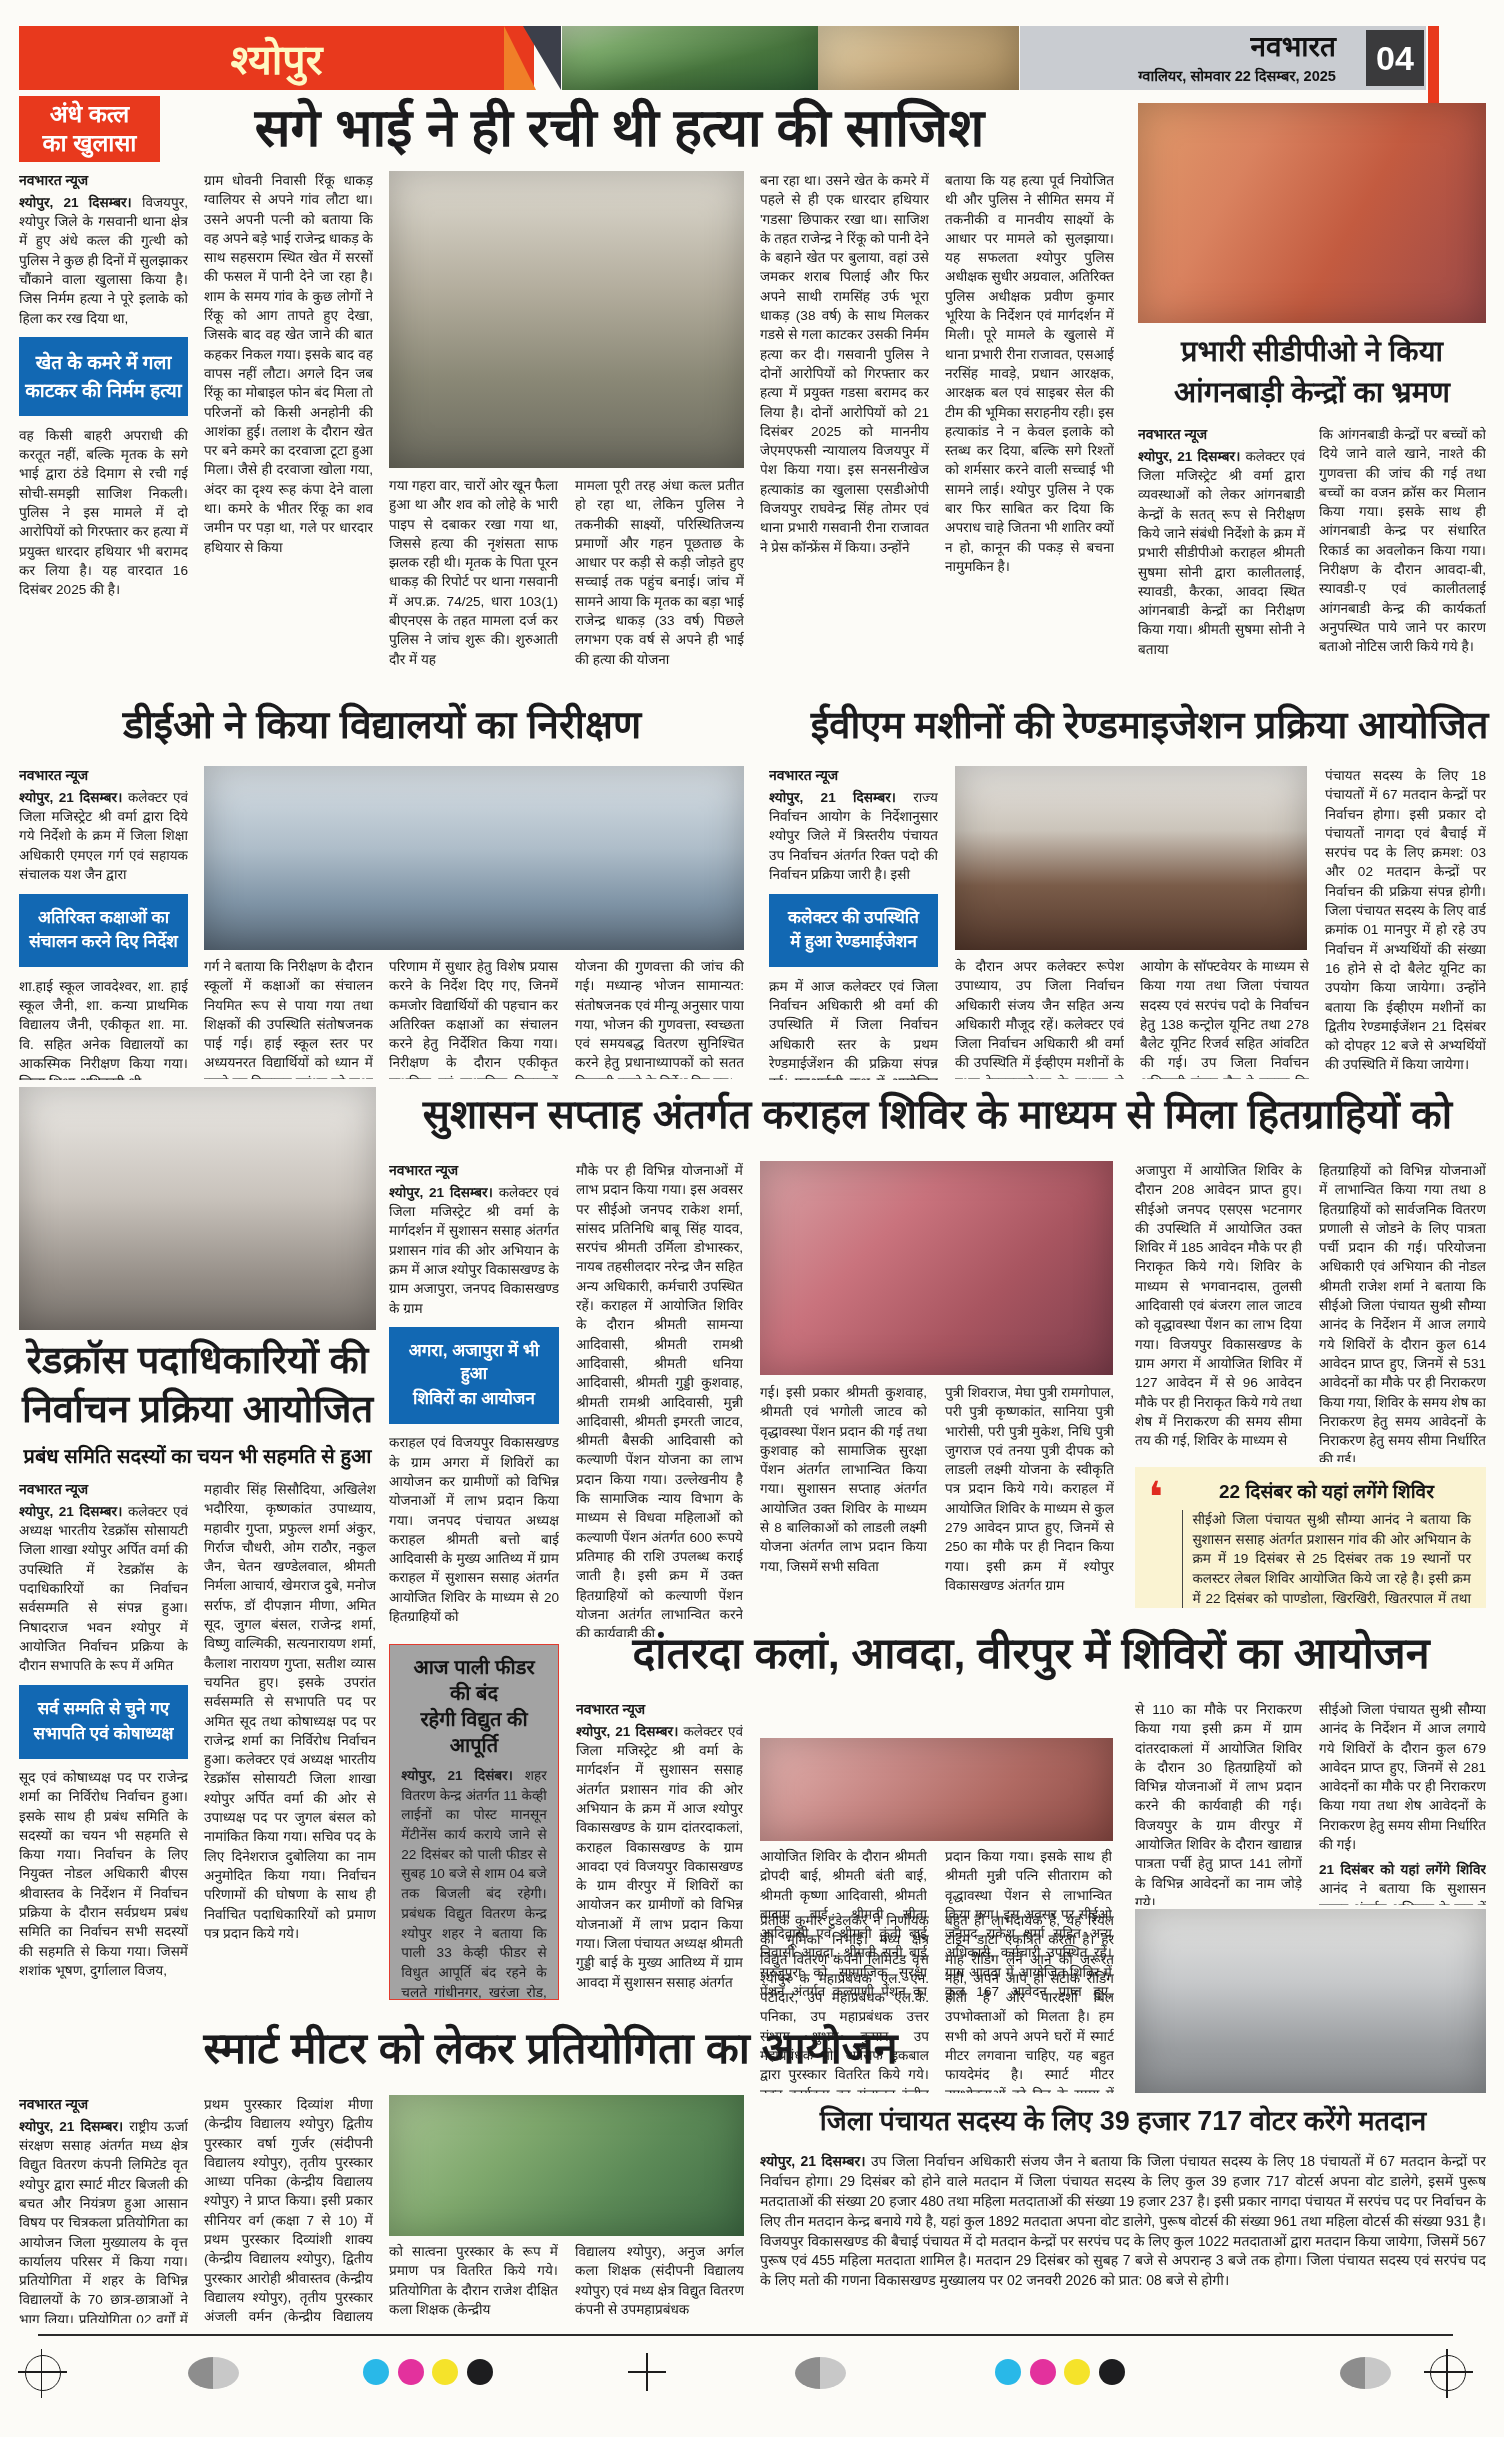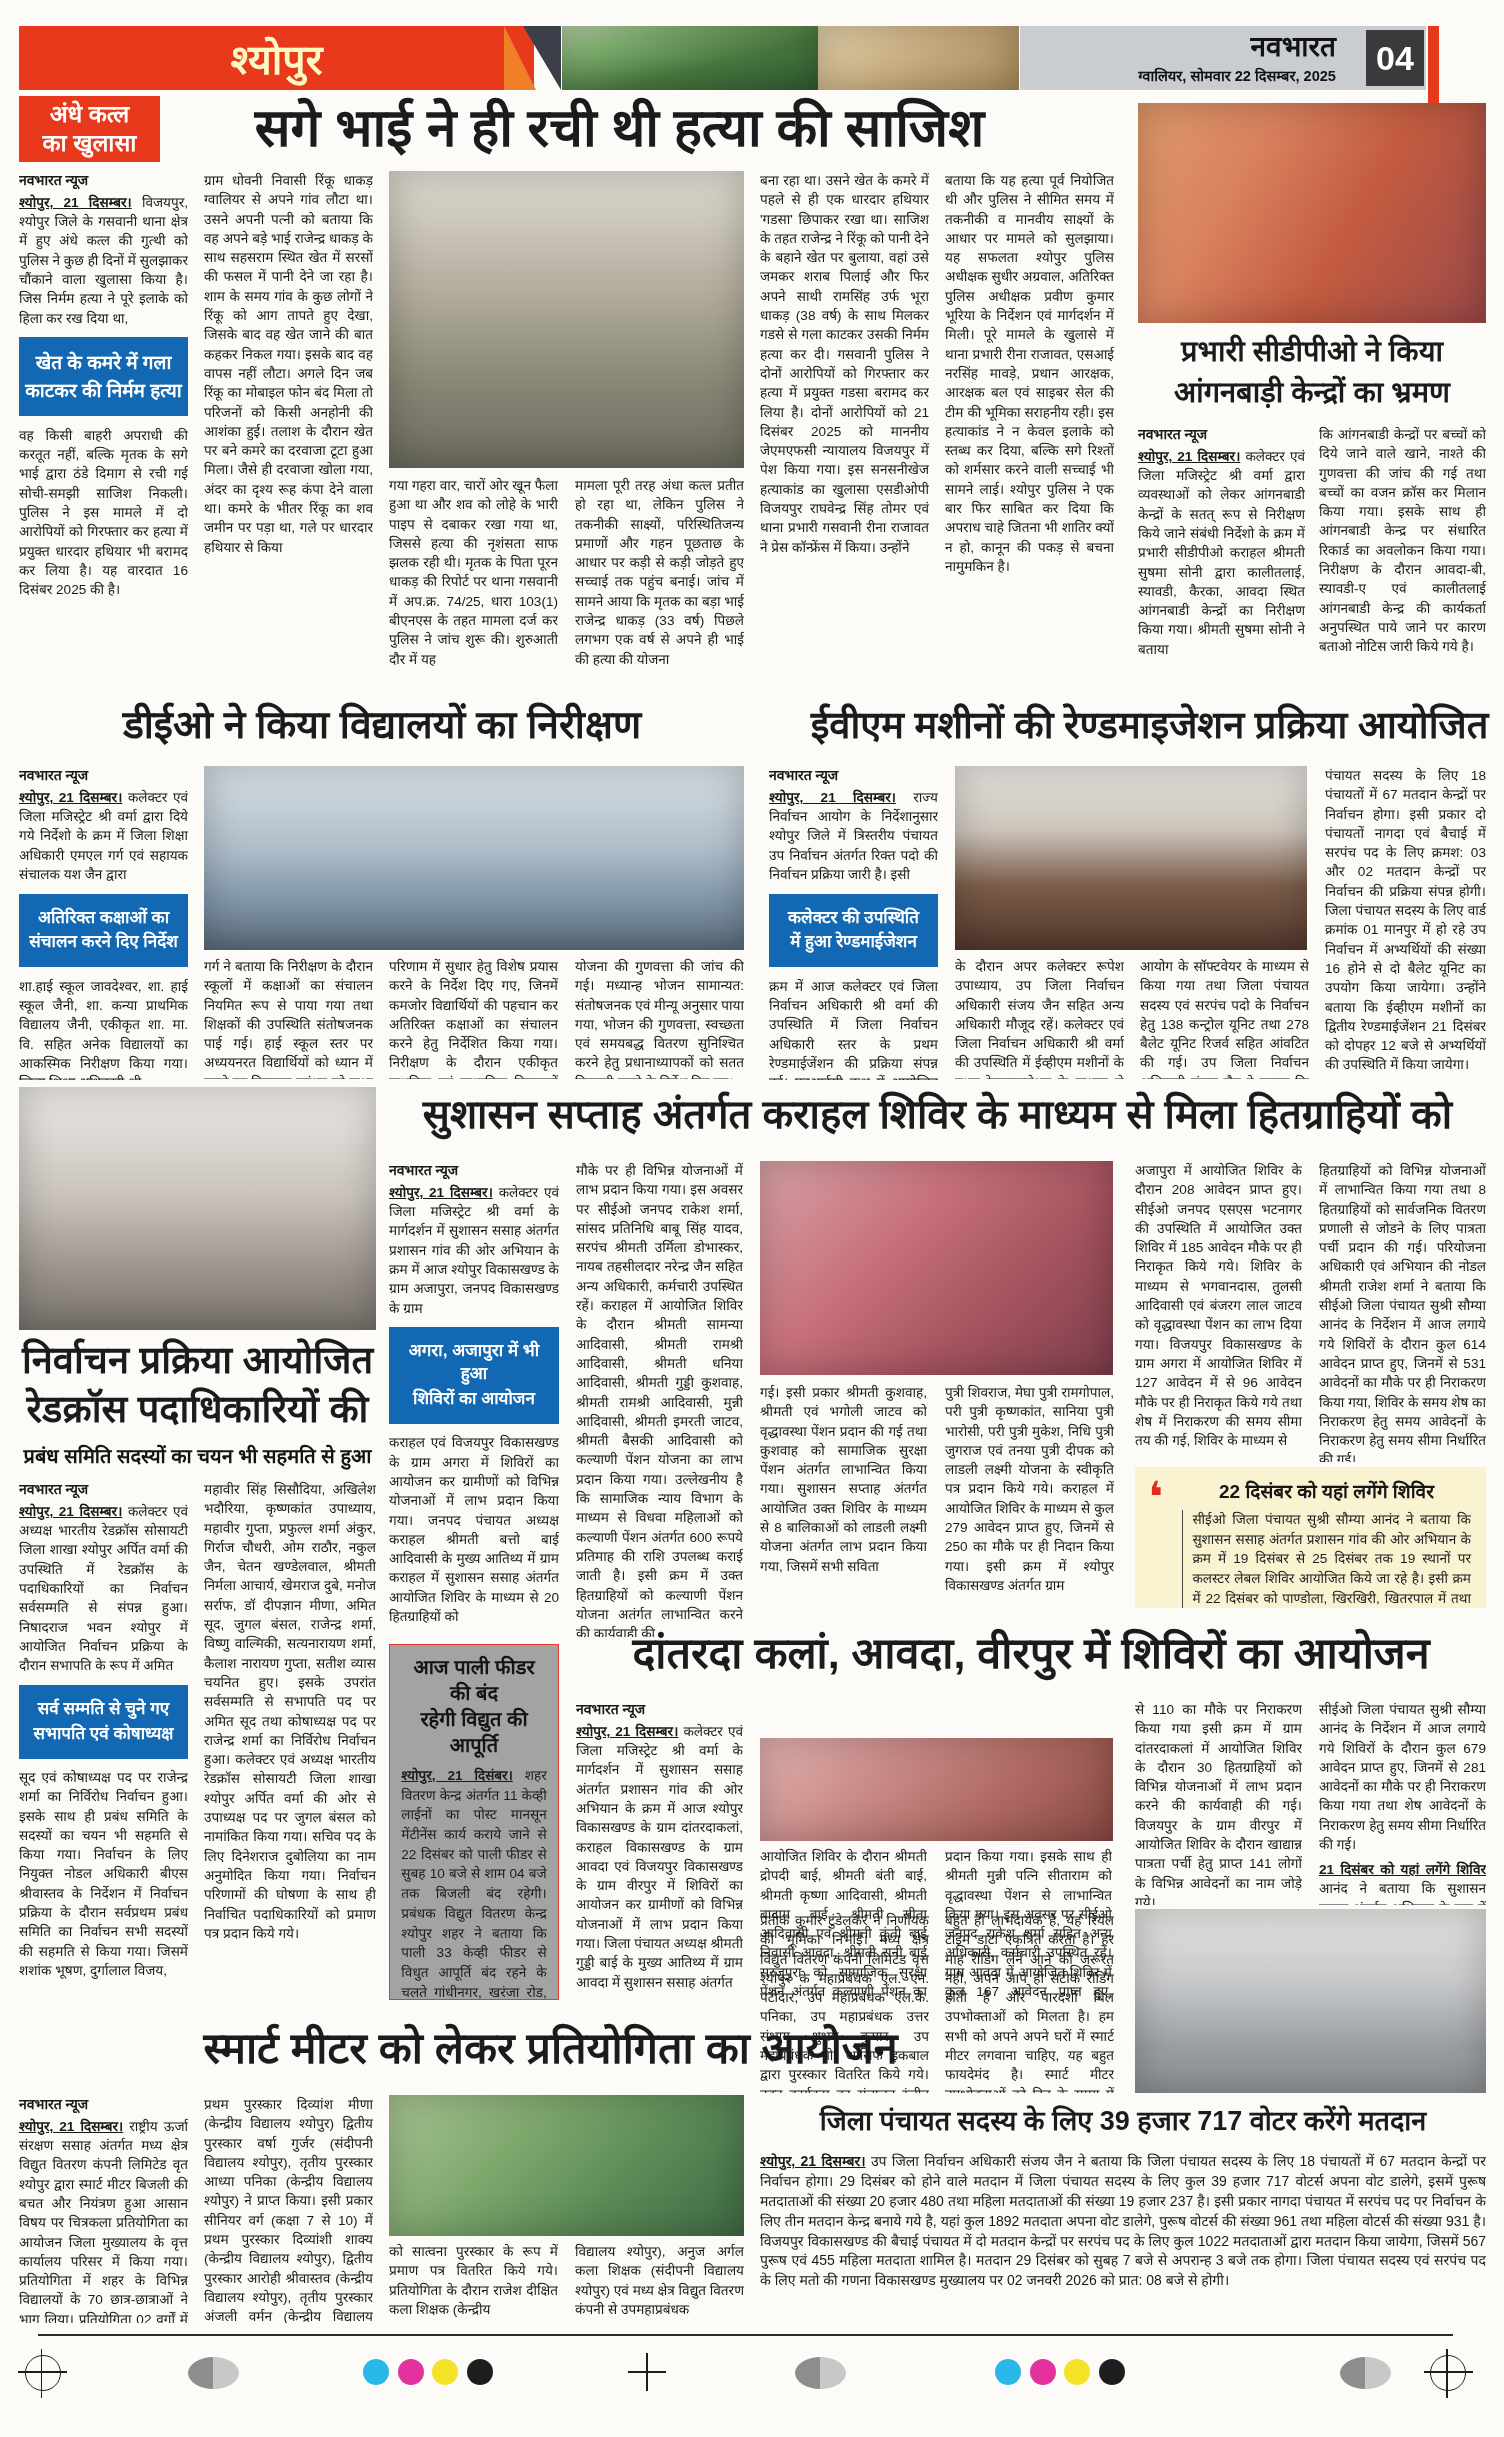--- a/index.html
+++ b/index.html
@@ -3,21 +3,21 @@
 <meta charset="utf-8">
 <style>
   html,body{margin:0;padding:0;background:#9a9a9a;}
   #page{position:relative;width:1505px;height:2438px;margin:0 auto;background:#fcfbf7;
         font-family:"Liberation Sans","DejaVu Sans",sans-serif;color:#1c1c1e;overflow:hidden;}
   .abs{position:absolute;}
   .photo{position:absolute;box-shadow:inset 0 0 38px rgba(0,0,0,.25);}
   .col{position:absolute;font-size:13.6px;line-height:1.42;text-align:justify;overflow:hidden;color:#191919;}
   .col p{margin:0 0 5.6px 0;}
   .byline{font-weight:bold;font-size:14px;display:block;margin-bottom:1.9px;}
-  .dl{font-weight:bold;text-decoration:underline;}
+  .dl{font-weight:bold;}
   .headline{position:absolute;font-weight:bold;color:#1b1b1d;text-align:center;overflow:hidden;}
   .bluebox{background:#1268b3;color:#fff;font-weight:bold;text-align:center;
            display:flex;flex-direction:column;justify-content:center;gap:1.9px;
            font-size:19px;line-height:1.35;margin:9.4px 0;padding:13px 5.6px;}
   .kicker{background:#e8391d;color:#fff;font-weight:bold;text-align:center;
           display:flex;flex-direction:column;justify-content:center;font-size:23.5px;line-height:1.25;}
   .redbox{position:absolute;border:1.9px solid #e23b2e;background:#a3a3a3;padding:9.4px 11.3px;overflow:hidden;}
   .redbox h3{margin:0 0 7.5px 0;font-size:20px;line-height:1.3;text-align:center;color:#141414;}
   .yellowbox{position:absolute;background:#faf3d2;padding:11.3px 15px 11.3px 47px;overflow:hidden;}
   .yellowbox h3{margin:0 0 5.6px 0;font-size:19px;text-align:center;color:#161616;}
@@ -142,22 +142,22 @@
     </div>
     <p>क्रम में आज कलेक्टर एवं जिला निर्वाचन अधिकारी श्री वर्मा की उपस्थिति में जिला निर्वाचन अधिकारी स्तर के प्रथम रेण्डमाईजेंशन की प्रक्रिया संपन्न हुई। एनआईसी कक्ष में आयोजित ईव्हीएम के रेण्डमाईजेंशन प्रक्रिया</p>
   </div>
   <div class="photo ph-meeting" style="left:955px;top:766px;width:352px;height:184px;"></div>
   <div class="col" style="left:955px;top:957px;width:169px;height:122px;">के दौरान अपर कलेक्टर रूपेश उपाध्याय, उप जिला निर्वाचन अधिकारी संजय जैन सहित अन्य अधिकारी मौजूद रहें। कलेक्टर एवं जिला निर्वाचन अधिकारी श्री वर्मा की उपस्थिति में ईव्हीएम मशीनों के प्रथम रेण्डमाइजेशन के माध्यम से निर्वाचन में उपयोग लाई जाने वाली मशीनों का चयन निर्वाचन</div>
   <div class="col" style="left:1140px;top:957px;width:169px;height:122px;">आयोग के सॉफ्टवेयर के माध्यम से किया गया तथा जिला पंचायत सदस्य एवं सरपंच पदो के निर्वाचन हेतु 138 कन्ट्रोल यूनिट तथा 278 बैलेट यूनिट रिजर्व सहित आंवटित की गई। उप जिला निर्वाचन अधिकारी संजय जैन ने बताया कि 72 मतदान केन्द्रों के लिए मशीनों का आवंटन किया गया है, जिला</div>
   <div class="col" style="left:1325px;top:766px;width:161px;height:314px;">पंचायत सदस्य के लिए 18 पंचायतों में 67 मतदान केन्द्रों पर निर्वाचन होगा। इसी प्रकार दो पंचायतों नागदा एवं बैचाई में सरपंच पद के लिए क्रमश: 03 और 02 मतदान केन्द्रों पर निर्वाचन की प्रक्रिया संपन्न होगी। जिला पंचायत सदस्य के लिए वार्ड क्रमांक 01 मानपुर में हो रहे उप निर्वाचन में अभ्यर्थियों की संख्या 16 होने से दो बैलेट यूनिट का उपयोग किया जायेगा। उन्होंने बताया कि ईव्हीएम मशीनों का द्वितीय रेण्डमाईजेंशन 21 दिसंबर को दोपहर 12 बजे से अभ्यर्थियों की उपस्थिति में किया जायेगा।</div>
 
   <div class="photo ph-men" style="left:19px;top:1087px;width:357px;height:243px;"></div>
   <div class="headline" style="left:19px;top:1336px;width:357px;height:98px;font-size:38px;line-height:49px;">
+    <div>रेडक्रॉस पदाधिकारियों की</div>
     <div>निर्वाचन प्रक्रिया आयोजित</div>
-    <div>रेडक्रॉस पदाधिकारियों की</div>
   </div>
   <div class="subhead" style="left:19px;top:1441px;width:357px;height:30px;font-size:20px;line-height:30px;">प्रबंध समिति सदस्यों का चयन भी सहमति से हुआ</div>
   <div class="col" style="left:19px;top:1480px;width:169px;height:506px;">
     <span class="byline">नवभारत न्यूज</span>
     <p><span class="dl">श्योपुर, 21 दिसम्बर।</span> <span>कलेक्टर एवं अध्यक्ष भारतीय रेडक्रॉस सोसायटी जिला शाखा श्योपुर अर्पित वर्मा की उपस्थिति में रेडक्रॉस के पदाधिकारियों का निर्वाचन सर्वसम्मति से संपन्न हुआ। निषादराज भवन श्योपुर में आयोजित निर्वाचन प्रक्रिया के दौरान सभापति के रूप में अमित</span></p>
     <div class="bluebox" style="font-size:17px;">
       <span>सर्व सम्मति से चुने गए</span>
       <span>सभापति एवं कोषाध्यक्ष</span>
     </div>
     <p>सूद एवं कोषाध्यक्ष पद पर राजेन्द्र शर्मा का निर्विरोध निर्वाचन हुआ। इसके साथ ही प्रबंध समिति के सदस्यों का चयन भी सहमति से किया गया। निर्वाचन के लिए नियुक्त नोडल अधिकारी बीएस श्रीवास्तव के निर्देशन में निर्वाचन प्रक्रिया के दौरान सर्वप्रथम प्रबंध समिति का निर्वाचन सभी सदस्यों की सहमति से किया गया। जिसमें शशांक भूषण, दुर्गालाल विजय,</p>

